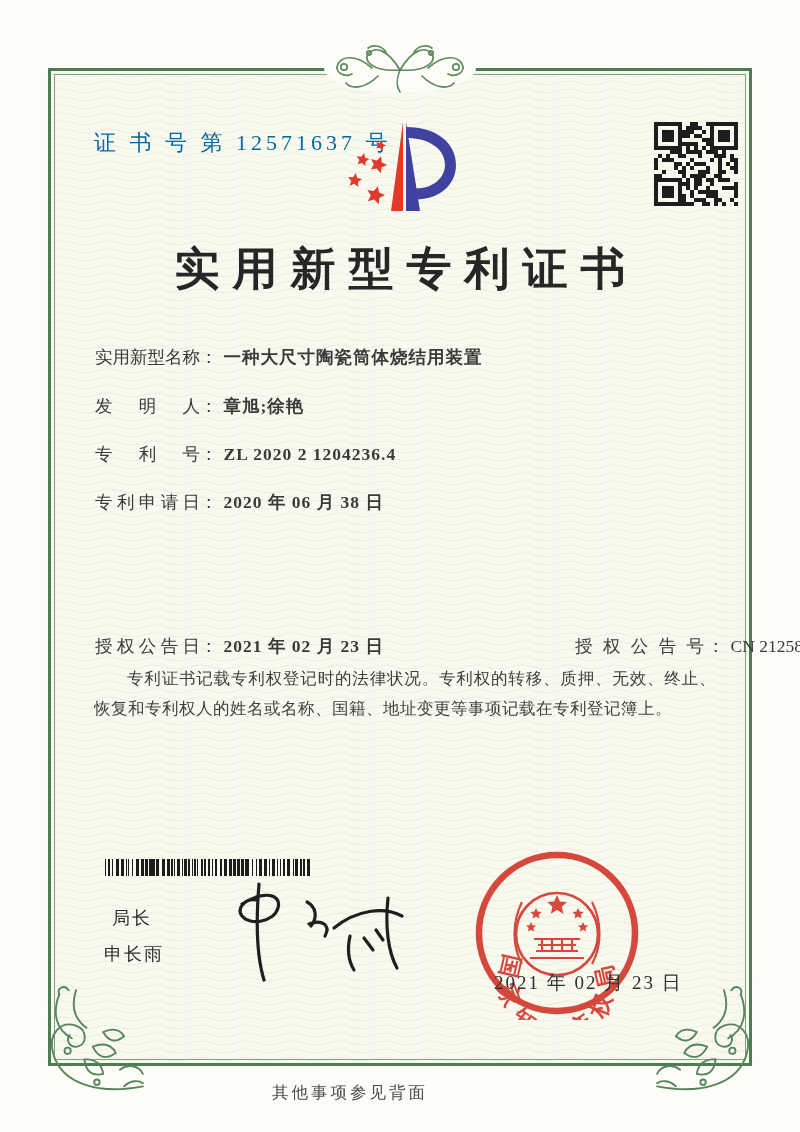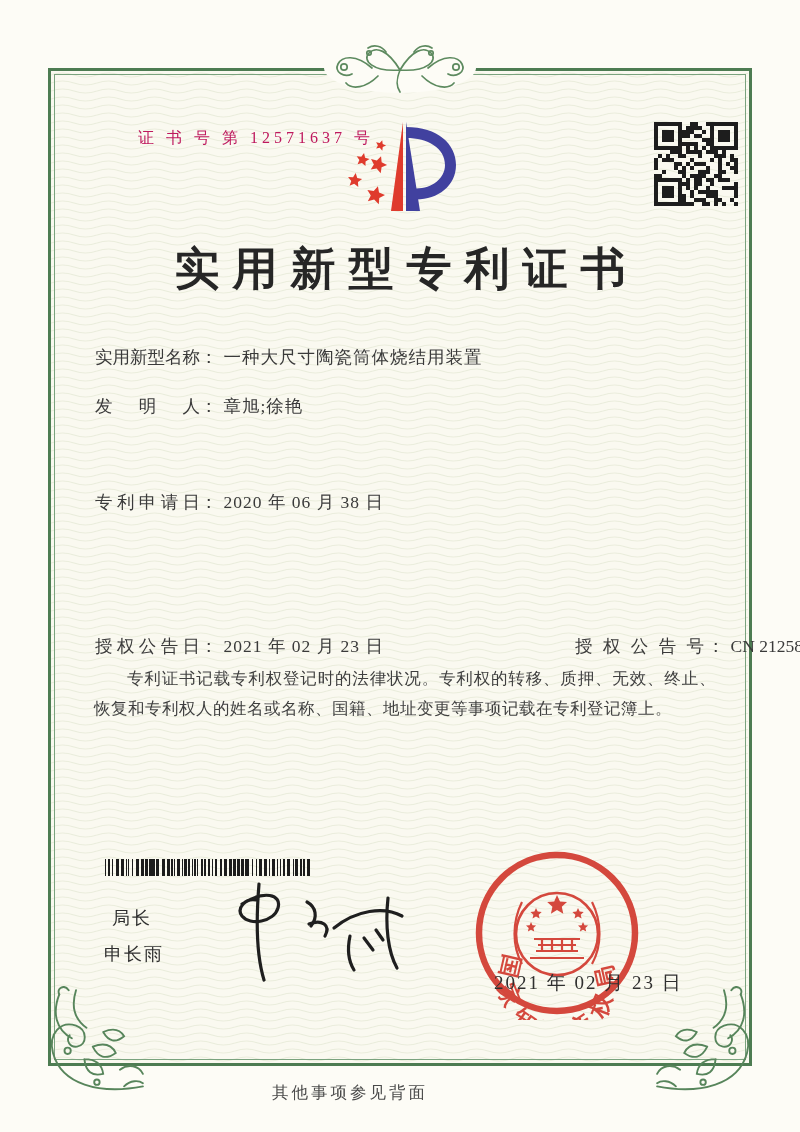--- a/index.html
+++ b/index.html
@@ -10,29 +10,29 @@
   }
   .frame{
     position:absolute;left:48px;top:68px;width:704px;height:998px;
     border:3.5px solid #4d7c52;box-sizing:border-box;background:#faf9f0;
   }
   .frame-inner{
     position:absolute;inset:3px;border:1px solid #7aa37e;
   }
   .guilloche{position:absolute;inset:0;opacity:.55;}
   .layer{position:absolute;z-index:3;}
-  .cert-no{left:94px;top:128px;font-size:16px;letter-spacing:4px;color:#be185d;margin-left:44px;}
+  .cert-no{left:94px;top:128px;font-size:22px;letter-spacing:4px;color:#0369a1;}
   .title{
     left:0;top:239px;width:800px;text-align:center;
     font-size:45px;font-weight:600;letter-spacing:13px;color:#262626;text-indent:13px;
   }
   .row{position:absolute;left:95px;width:625px;font-size:17.5px;color:#3a3a3a;line-height:26px;}
   .flabel{display:inline-block;width:105px;text-align:justify;text-align-last:justify;vertical-align:top;}
   .colon{display:inline-block;vertical-align:top;margin-right:6px;}
-  .fvalue{display:inline-block;vertical-align:top;max-width:480px;letter-spacing:1px;}
+  .fvalue{display:inline-block;vertical-align:top;max-width:480px;letter-spacing:1px;font-weight:bold;}
   .row-grant2{position:absolute;left:480px;top:0;white-space:nowrap;}
   .glabel{letter-spacing:3px;}
   .paras{position:absolute;left:94px;top:664px;width:622px;font-size:16.5px;
     line-height:30px;color:#3f3f3f;text-align:justify;z-index:3;}
   .paras p{margin:0;text-indent:2em;letter-spacing:.5px;}
   .barcode{left:105px;top:859px;width:205px;height:17px;display:flex;align-items:stretch;}
   .barcode div{height:100%;}
   .director-title{left:112px;top:906px;font-size:18px;color:#2e2e2e;
     font-family:"Liberation Sans","DejaVu Sans",sans-serif;letter-spacing:2px;}
   .director-name{left:104px;top:942px;font-size:18px;color:#2e2e2e;
@@ -366,20 +366,23 @@
     </svg>
 
   <div class="layer title">实用新型专利证书</div>
 
   <div class="row" style="top:344px">
     <span class="flabel">实用新型名称</span><span class="colon">：</span><span class="fvalue">一种大尺寸陶瓷筒体烧结用装置</span>
   </div>
   <div class="row" style="top:393px">
     <span class="flabel">发明人</span><span class="colon">：</span><span class="fvalue">章旭;徐艳</span>
   </div>
+  <div class="row" style="top:441px">
+    <span class="flabel">专利号</span><span class="colon">：</span><span class="fvalue">ZL 2020 2 1204236.4</span>
+  </div>
   <div class="row" style="top:489px">
     <span class="flabel">专利申请日</span><span class="colon">：</span><span class="fvalue">2020 年 06 月 38 日</span>
   </div>
   <div class="row" style="top:633px">
     <span class="flabel">授权公告日</span><span class="colon">：</span><span class="fvalue">2021 年 02 月 23 日</span>
     <span class="row-grant2">
       <span class="glabel">授 权 公 告 号</span><span class="colon">：</span><span>CN 212585495 U</span>
     </span>
   </div>
 

